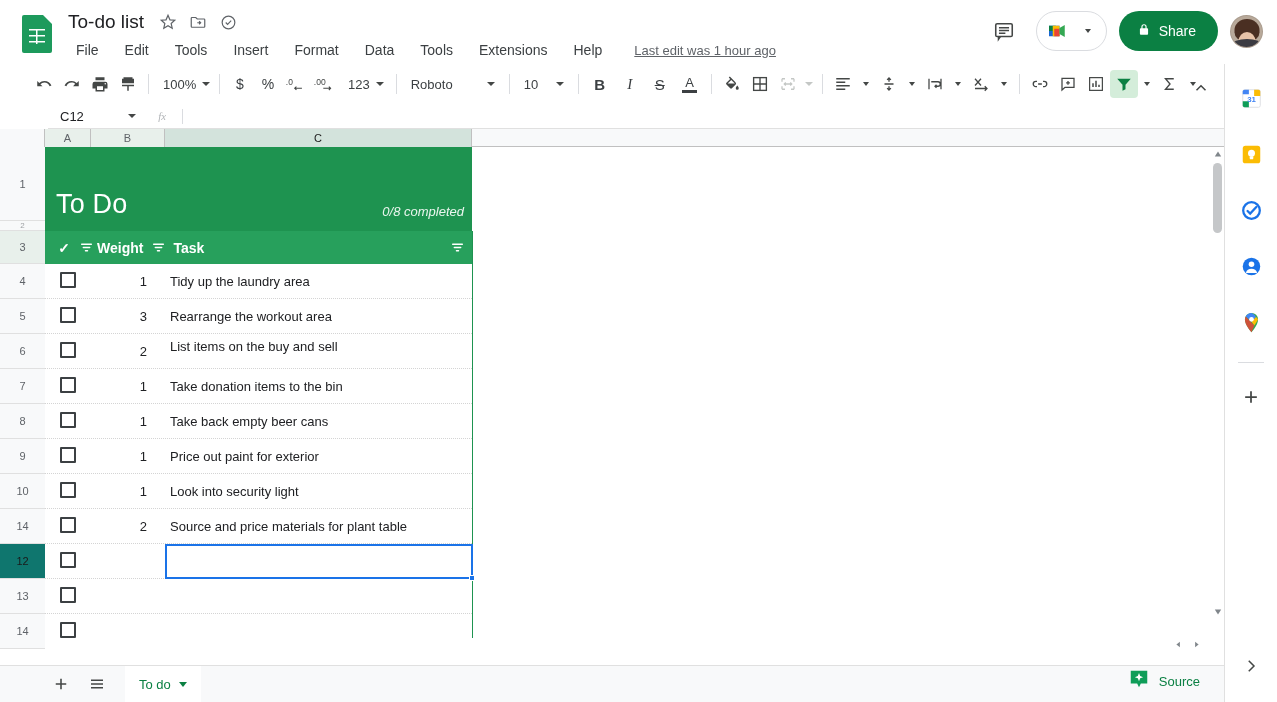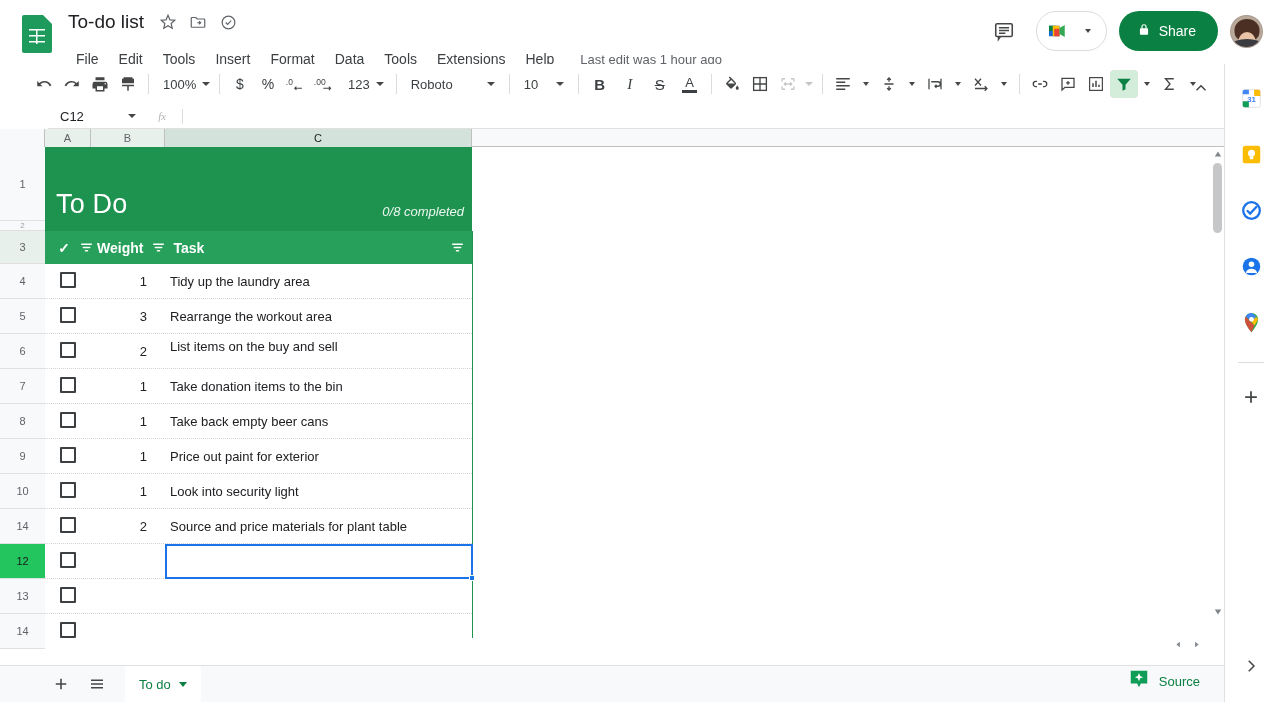--- a/index.html
+++ b/index.html
@@ -35,21 +35,21 @@
       linear-gradient(#fff,#fff) 0 12px/100% 1.5px no-repeat,
       linear-gradient(#fff,#fff) 7px 0/1.5px 100% no-repeat;
   }
   .title-row { position:absolute; left:64px; top:10px; display:flex; align-items:center; gap:10px; }
   .doc-title { font-size: 19px; color:#202124; letter-spacing:0; white-space:nowrap;
                padding:1px 4px; border-radius:3px; }
   .title-icon { width:20px; height:20px; display:flex; align-items:center; justify-content:center;
                 color:#5f6368; cursor:pointer; }
   .title-icon svg { display:block; }
 
-  .menubar { position:absolute; left:68px; top:47px; display:flex; align-items:center; gap:4px; }
+  .menubar { position:absolute; left:68px; top:38px; display:flex; align-items:center; gap:10px; }
   .menu-item { font-size:14px; color:#3c4043; padding:4px 8px; border-radius:4px; cursor:pointer; white-space:nowrap;}
   .lastedit { font-size:13px; color:#5f6368; margin-left:14px; text-decoration:underline; cursor:pointer; white-space:nowrap;}
 
   .topright { position:absolute; right:14px; top:11px; display:flex; align-items:center; gap:12px; }
   .icon-btn { width:40px; height:40px; border-radius:50%; display:flex; align-items:center;
               justify-content:center; color:#444746; cursor:pointer; }
   .meet-pill { height:40px; min-width:62px; border:1px solid #dadce0; border-radius:20px;
                display:flex; align-items:center; justify-content:center; gap:3px; padding:0 9px; cursor:pointer; }
   .share-btn { height:40px; background:#0b8043; color:#fff; border-radius:20px; padding:0 22px 0 18px;
                display:flex; align-items:center; gap:8px; font-size:14px; font-weight:500; cursor:pointer;
@@ -105,21 +105,21 @@
             border-right:1px solid #c0c0c0; }
   .ch { position:absolute; top:0; height:18px; display:flex; align-items:center; justify-content:center;
         font-size:11px; color:#5f6368; border-right:1px solid #c0c0c0; cursor:pointer; }
   .ch.sel { background:#d3e3dc; color:#1a1a1a; }
   .ch.semisel { background:#e8f0eb; }
 
   .rowhead { position:absolute; left:0; top:18px; width:45px; background:#f8f9fa;
              border-right:1px solid #c0c0c0; }
   .rh { position:absolute; left:0; width:45px; display:flex; align-items:center; justify-content:center;
         font-size:11px; color:#5f6368; border-bottom:1px solid #e0e0e0; background:#f8f9fa; cursor:pointer; }
-  .rh.sel { background:#22c55e; color:#1a1a1a; }
+  .rh.sel { background:#0f766e; color:#1a1a1a; }
   .rh.semisel { background:#e8f0eb; }
 
   .cells { position:absolute; left:45px; top:18px; width:1179px; height:504px; }
 
   .banner { position:absolute; left:0; background:#1e9350; }
   .banner-title { position:absolute; color:#fff; font-size:27px; letter-spacing:.2px; }
   .banner-count { position:absolute; color:#eaf6ee; font-size:13px; font-style:italic; }
 
   .hdrrow { position:absolute; left:0; background:#27a05c; }
   .hdr-inner { position:absolute; display:flex; align-items:center; gap:0; }

